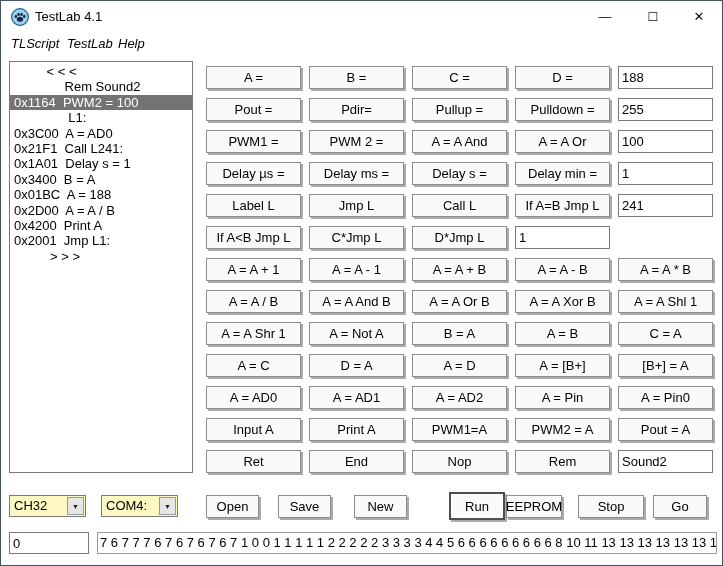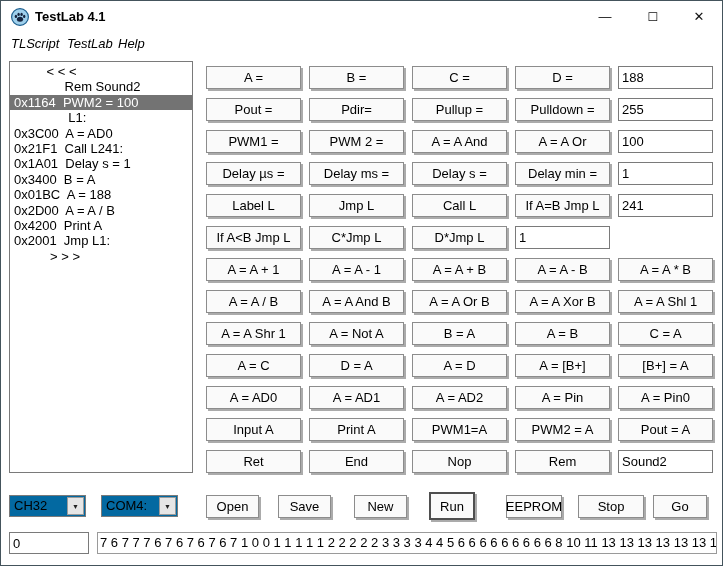--- a/index.html
+++ b/index.html
@@ -1,40 +1,40 @@
 <!DOCTYPE html>
 <html><head>
 <meta charset="utf-8">
 <style>
   html,body{margin:0;padding:0;background:#d4d4d4;}
   *{box-sizing:border-box;font-family:"Liberation Sans",sans-serif;}
   .window{position:relative;width:723px;height:566px;background:#ffffff;border:1px solid #44545c;overflow:hidden;}
   
   .titlebar{position:absolute;left:0;top:0;width:100%;height:32px;background:#fff;}
   .app-icon{position:absolute;left:10px;top:7px;width:18px;height:18px;}
-  .win-title{position:absolute;left:34px;top:0;height:32px;line-height:32px;font-size:13px;color:#000;font-weight:bold;}
+  .win-title{position:absolute;left:34px;top:0;height:32px;line-height:32px;font-size:13px;color:#000;}
   .winctl{position:absolute;top:0;width:44px;height:32px;text-align:center;line-height:32px;font-size:13px;color:#111;cursor:default;}
   .winctl.min{left:582px;}
   .winctl.max{left:630px;font-size:12px;}
   .winctl.close{left:676px;}
   
   .menubar{position:absolute;left:0;top:32px;width:100%;height:22px;background:#fff;}
   .menu-item{position:absolute;top:0;height:22px;line-height:22px;font-size:13px;color:#000;padding:0 2px;font-style:italic;}
   
   .listbox{position:absolute;left:8px;top:60px;width:184px;height:412px;background:#fff;border:1px solid #7a7a7a;overflow:hidden;padding-top:2px;}
   .lrow{white-space:pre;font-size:13px;line-height:15.4px;height:15.4px;color:#000;padding-left:4px;}
   .lrow.sel{background:#737373;color:#fff;}
   
   .grid{position:absolute;left:205px;top:65px;width:512px;}
   .grow{display:flex;gap:8px;height:23px;margin-bottom:9px;}
   .btn{width:95px;height:23px;background:#fafafa;border:1px solid #8c8c8c;box-shadow:2px 2px 0 #ababab;
        font-size:13px;color:#000;display:flex;align-items:center;justify-content:center;cursor:default;}
   .tin{width:95px;height:23px;background:#fff;border:1px solid #7a7a7a;font-size:13px;color:#000;padding:0 3px;outline:none;}
   
-  .combo{position:absolute;top:494px;height:22px;width:77px;background:#0369a1;border:1px solid #7a7a7a;}
+  .combo{position:absolute;top:494px;height:22px;width:77px;background:#fef9c3;border:1px solid #7a7a7a;}
   .combo .ctext{position:absolute;left:4px;top:0;line-height:20px;font-size:13px;color:#000;}
   .combo .carrow{position:absolute;right:1px;top:1px;width:17px;height:18px;background:#e6e6e6;border:1px solid #9a9a9a;
        font-size:7px;color:#222;text-align:center;line-height:17px;}
   .tbtn{position:absolute;top:494px;height:23px;background:#fafafa;border:1px solid #8c8c8c;box-shadow:2px 2px 0 #ababab;
        font-size:13px;color:#000;display:flex;align-items:center;justify-content:center;cursor:default;}
   .tbtn.default{top:491px;height:28px;border:2px solid #4f4f4f;}
   
   .sfield{position:absolute;top:531px;height:22px;background:#fff;border:1px solid #7a7a7a;font-size:13px;color:#000;padding:0 3px;outline:none;}
   .ostrip{position:absolute;left:96px;top:531px;width:620px;height:22px;background:#fff;border:1px solid #9a9a9a;
        font-size:13px;color:#000;line-height:20px;padding:0 2px;white-space:pre;overflow:hidden;}
@@ -178,21 +178,21 @@
     <span class="ctext">CH32</span>
     <span class="carrow">▼</span>
   </div>
   <div class="combo" style="left:100px">
     <span class="ctext">COM4:</span>
     <span class="carrow">▼</span>
   </div>
   <div class="tbtn" style="left:205px;width:53px">Open</div>
   <div class="tbtn" style="left:277px;width:53px">Save</div>
   <div class="tbtn" style="left:353px;width:53px">New</div>
-  <div class="tbtn default" style="left:428px;width:46px">Run</div>
+  <div class="tbtn default" style="left:448px;width:56px">Run</div>
   <div class="tbtn" style="left:505px;width:56px">EEPROM</div>
   <div class="tbtn" style="left:577px;width:66px">Stop</div>
   <div class="tbtn" style="left:652px;width:54px">Go</div>
 
   <input class="sfield" style="left: 8px; width: 80px;" value="0">
   <div class="ostrip">7 6 7 7 7 6 7 6 7 6 7 6 7 1 0 0 1 1 1 1 1 2 2 2 2 2 3 3 3 3 4 4 5 6 6 6 6 6 6 6 6 6 8 10 11 13 13 13 13 13 13 13 13 13 13</div>
 
 </div>
 
 </body></html>

